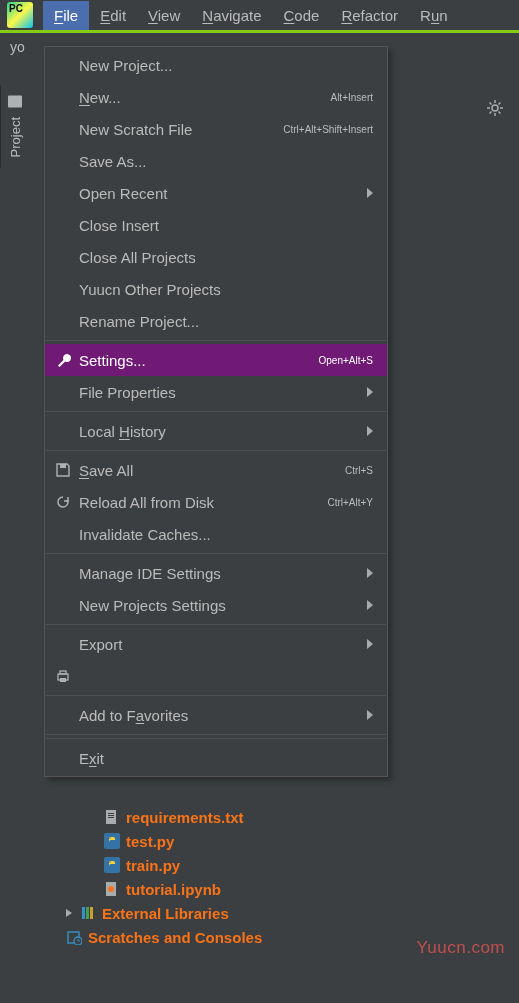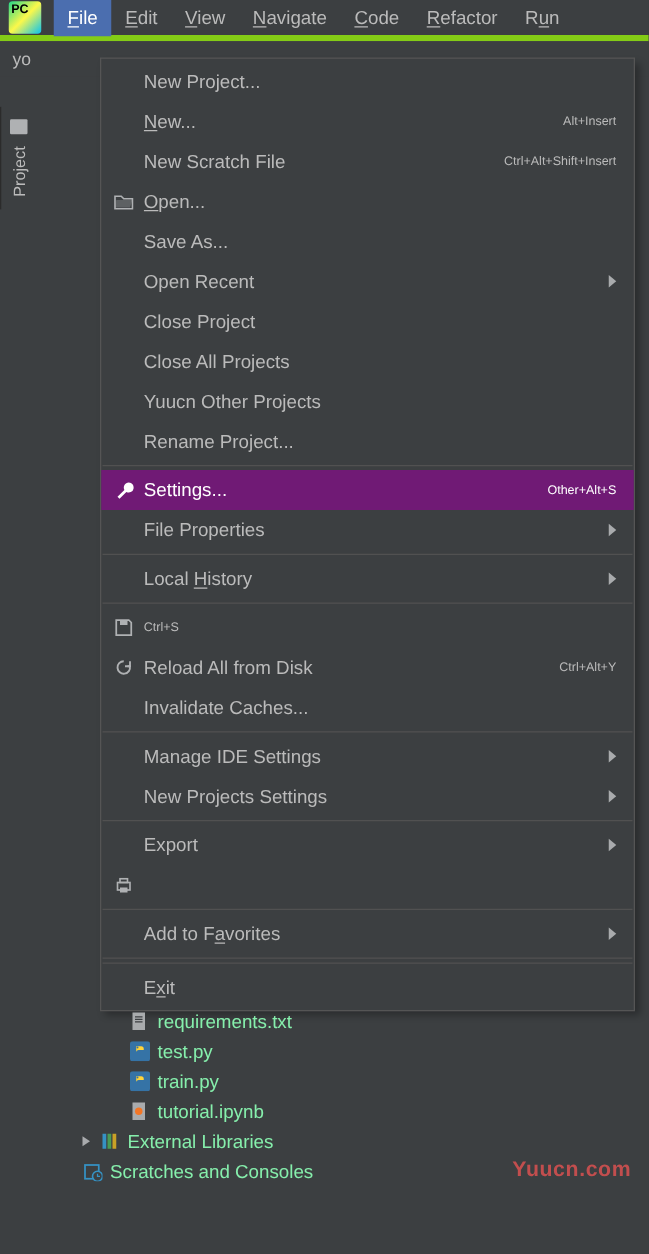--- a/index.html
+++ b/index.html
@@ -10,21 +10,21 @@
     font-size: 15px;
     color: #bbbbbb;
     overflow: hidden;
     position: relative;
   }
   .menubar {
     display: flex;
     align-items: center;
     height: 33px;
     background: #3c3f41;
-    border-bottom: 5px solid #84cc16;
+    border-bottom: 3px solid #84cc16;
     padding-left: 2px;
   }
   .logo {
     width: 26px; height: 26px;
     background: linear-gradient(135deg,#21d789 0%,#fcf84a 50%,#07c3f2 100%);
     border-radius: 3px;
     margin: 3px 10px 3px 5px;
     position: relative;
   }
   .logo::after {
@@ -72,26 +72,25 @@
     padding: 4px 10px;
     font-size: 14px;
     display:flex;
     align-items:center;
     gap:6px;
   }
 
   .dropdown {
     position: absolute;
     top: 46px; left: 44px;
-    width: 428px;
+    width: 344px;
     background: #3c3f41;
     border: 1px solid #555555;
     box-shadow: 4px 4px 6px rgba(0,0,0,0.3);
     padding: 2px 0;
-    margin-left: 36px;
   }
   .drop-row {
     display: flex;
     align-items: center;
     height: 32px;
     padding: 0 14px 0 8px;
     color: #bbbbbb;
     cursor: default;
     position: relative;
   }
@@ -115,22 +114,23 @@
   .sep {
     height: 1px;
     background: #515151;
     margin: 3px 1px;
   }
 
   .project-tree {
     position: absolute;
     top: 805px; left: 44px;
     width: 430px;
-    color: #86efac;
+    color: #f97316;
     font-size: 15px;
+    font-weight: bold;
   }
   .tree-row {
     display:flex; align-items:center;
     height: 24px;
     padding-left: 8px;
     gap: 6px;
   }
   .indent1 { padding-left: 60px; }
   .indent0 { padding-left: 22px; }
   .chev {
@@ -140,24 +140,24 @@
     border-left:6px solid #a9abad;
     margin-right:2px;
   }
   .py-icon {
     width:16px;height:16px;
     display:flex;align-items:center;justify-content:center;
   }
 
   .watermark {
     position:absolute;
-    bottom:57px; right:14px;
+    bottom:45px; right:14px;
     color:#c24e4e;
     font-size:17px;
-    font-weight:700;
+    font-weight:400;
     letter-spacing:0.5px;
   }
   .gear-right {
     position:absolute;
     top:98px; right:14px;
     color:#a9abad;
   }
   svg { display:block; }
 </style>
 </head>
@@ -201,40 +201,31 @@
       <span class="drop-icon"></span>
       <span class="drop-label"><span class="mn">N</span>ew...</span>
       <span class="drop-shortcut">Alt+Insert</span>
     </div>
     <div class="drop-row">
       <span class="drop-icon"></span>
       <span class="drop-label">New Scratch File</span>
       <span class="drop-shortcut">Ctrl+Alt+Shift+Insert</span>
     </div>
     <div class="drop-row">
-      <span class="drop-icon">
-        <svg width="16" height="14">
-          <path d="M1 3h5l2 2h7v8H1z" fill="none" stroke="#afb1b3" stroke-width="1.3"></path>
-          <path d="M2 6h13l-2 6H1z" fill="#afb1b3" opacity="0.3"></path>
-        </svg>
-      </span>
-      <span class="drop-label"><span class="mn">O</span>pen...</span>
-    </div>
-    <div class="drop-row">
       <span class="drop-icon"></span>
       <span class="drop-label">Save As...</span>
     </div>
     <div class="drop-row">
       <span class="drop-icon"></span>
       <span class="drop-label">Open Recent</span>
       <span class="submenu-arrow"></span>
     </div>
     <div class="drop-row">
       <span class="drop-icon"></span>
-      <span class="drop-label">Close Project</span>
+      <span class="drop-label">Close Insert</span>
     </div>
     <div class="drop-row">
       <span class="drop-icon"></span>
       <span class="drop-label">Close All Projects</span>
     </div>
     <div class="drop-row">
       <span class="drop-icon"></span>
       <span class="drop-label">Yuucn Other Projects</span>
     </div>
     <div class="drop-row">
@@ -242,41 +233,42 @@
       <span class="drop-label">Rename Project...</span>
     </div>
     <div class="sep"></div>
     <div class="drop-row hover">
       <span class="drop-icon">
         <svg width="16" height="16">
           <path d="M12 2a4 4 0 00-3.5 5.9L3 13.4l1.6 1.6 5.5-5.5A4 4 0 1012 2z" fill="#ffffff"></path>
         </svg>
       </span>
       <span class="drop-label">Settings...</span>
-      <span class="drop-shortcut">Other+Alt+S</span>
+      <span class="drop-shortcut">Open+Alt+S</span>
     </div>
     <div class="drop-row">
       <span class="drop-icon"></span>
       <span class="drop-label">File Properties</span>
       <span class="submenu-arrow"></span>
     </div>
     <div class="sep"></div>
     <div class="drop-row">
       <span class="drop-icon"></span>
       <span class="drop-label">Local <span class="mn">H</span>istory</span>
       <span class="submenu-arrow"></span>
     </div>
     <div class="sep"></div>
     <div class="drop-row">
       <span class="drop-icon">
         <svg width="16" height="16">
           <path d="M2 2h10l2 2v10H2z" fill="none" stroke="#afb1b3" stroke-width="1.4"></path>
           <rect x="5" y="2" width="6" height="4" fill="#afb1b3"></rect>
         </svg>
       </span>
+      <span class="drop-label"><span class="mn">S</span>ave All</span>
       <span class="drop-shortcut">Ctrl+S</span>
     </div>
     <div class="drop-row">
       <span class="drop-icon">
         <svg width="16" height="16">
           <path d="M8 3a5 5 0 104.9 4H11" fill="none" stroke="#afb1b3" stroke-width="1.5"></path>
           <path d="M13 3v4h-4" fill="none" stroke="#afb1b3" stroke-width="1.5"></path>
         </svg>
       </span>
       <span class="drop-label">Reload All from Disk</span>

